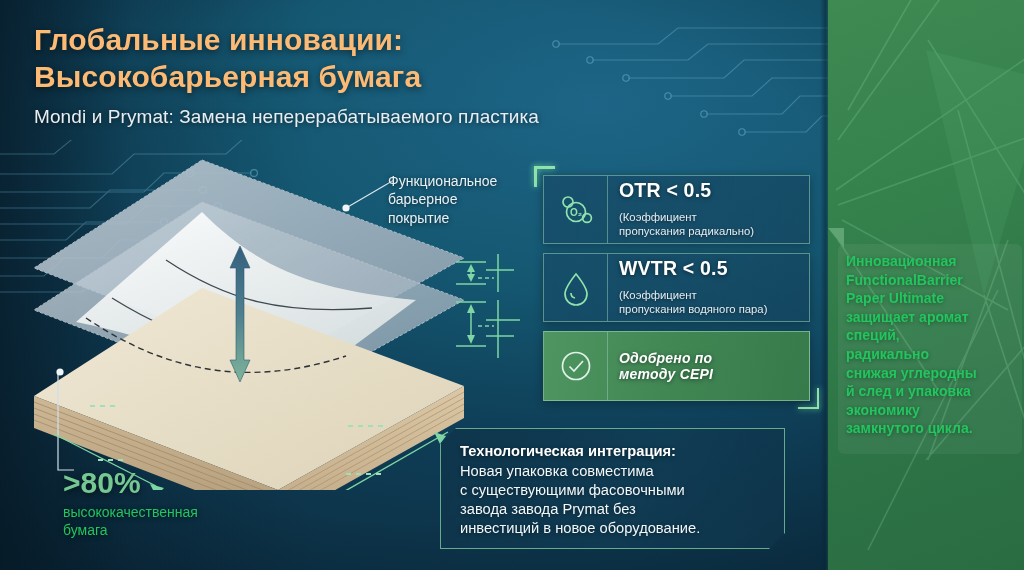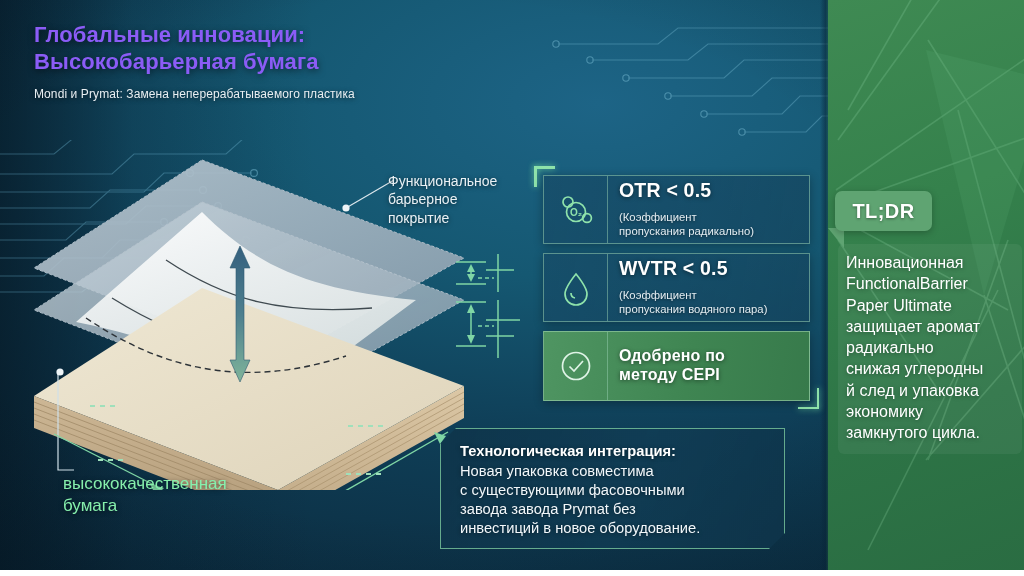--- a/index.html
+++ b/index.html
@@ -47,46 +47,46 @@
   }
   .green-panel .poly{ position:absolute; left:-20px; top:-10px; width:240px; height:600px; opacity:.55; }
   .green-edge{
     position:absolute; left:820px; top:0; width:10px; height:576px;
     background:linear-gradient(90deg,rgba(8,34,50,0) 0%,rgba(9,38,56,.55) 55%,rgba(40,110,70,.5) 100%);
   }
 
   
   .header{ position:absolute; left:34px; top:22px; width:760px; z-index:6; }
   .title{
-    font-size:22px; font-weight:700; color:#8b5cf6; line-height:1.22;
+    font-size:30px; font-weight:700; color:#fdba74; line-height:1.22;
     letter-spacing:.1px; text-shadow:0 2px 7px rgba(0,0,0,.55);
   }
   .subtitle{
-    margin-top:11px; font-size:12px; font-weight:400; color:#e8eef2;
+    margin-top:11px; font-size:19px; font-weight:400; color:#e8eef2;
     letter-spacing:.1px; text-shadow:0 1px 5px rgba(0,0,0,.55);
   }
 
   
   .diagram{ position:absolute; left:16px; top:150px; width:520px; height:340px; z-index:4; }
 
   
   .callout-coating{
     position:absolute; left:388px; top:172px; width:160px; z-index:7;
     font-size:14px; line-height:1.32; color:#eaf1f5; font-weight:400;
     text-shadow:0 1px 5px rgba(0,0,0,.6);
   }
 
   
   .callout-pct{ position:absolute; left:63px; top:468px; width:230px; z-index:7; }
   .pct-big{
     font-size:30px; font-weight:700; color:#76c893; line-height:1;
     text-shadow:0 2px 6px rgba(0,0,0,.55);
   }
   .pct-sub{
-    margin-top:5px; font-size:17px; line-height:1.3; color:#86efac; font-weight:400;
+    margin-top:5px; font-size:14px; line-height:1.3; color:#22c55e; font-weight:400;
     text-shadow:0 1px 5px rgba(0,0,0,.55);
   }
 
   
   .metrics{ position:absolute; left:543px; top:175px; width:267px; height:225px; z-index:8; }
   .metric-card{
     position:relative; display:flex; align-items:center;
     height:69px; margin-bottom:9px;
     border:1px solid rgba(150,205,175,.55);
     background:linear-gradient(100deg,rgba(22,74,102,.70) 0%,rgba(20,66,92,.62) 100%);
@@ -101,21 +101,21 @@
     width:64px; min-width:64px; height:100%;
     display:flex; align-items:center; justify-content:center;
     border-right:1px solid rgba(150,205,175,.5);
     text-align:center;
   }
   .m-text{ padding:0 7px 0 11px; }
   .m-title{
     font-size:19.5px; font-weight:700; color:#ffffff; line-height:1.08;
     letter-spacing:.2px; text-shadow:0 1px 4px rgba(0,0,0,.5);
   }
-  .m-title.two{ font-size:16px; line-height:1.17; }
+  .m-title.two{ font-size:14px; line-height:1.17;font-style:italic; }
   .m-sub{
     margin-top:10px; font-size:11.3px; line-height:1.2; color:#e4edf2; font-weight:400;
     text-shadow:0 1px 3px rgba(0,0,0,.45);
   }
   
   .brk{ position:absolute; width:21px; height:21px; pointer-events:none; }
   .brk i{ position:absolute; background:#8fe3ab; box-shadow:0 0 6px rgba(120,225,160,.85); }
   .brk .h{ width:21px; height:2.5px; }
   .brk .v{ width:2.5px; height:21px; }
   .brk-tl{ left:-9px; top:-9px; }
@@ -156,21 +156,21 @@
     font-size:20px; font-weight:700; color:#ffffff; letter-spacing:.4px;
     text-shadow:0 1px 3px rgba(0,0,0,.4);
   }
   .tldr-tail{
     position:absolute; left:828px; top:228px; width:16px; height:20px; z-index:9;
     background:#5fa472;
     clip-path:polygon(0 0,100% 0,100% 100%);
   }
   .tldr-body{
     position:absolute; left:846px; top:252px; width:170px; z-index:9;
-    font-size:16px; line-height:1.33; color:#ffffff; font-weight:400;
+    font-size:14px; line-height:1.33; color:#22c55e; font-weight:700;
     text-shadow:0 1px 4px rgba(0,0,0,.35);
   }
   .tldr-plate{
     position:absolute; left:838px; top:244px; width:184px; height:210px; z-index:8;
     background:rgba(255,255,255,.055); border-radius:6px;
   }
 
   
   .strip{ position:absolute; left:0; bottom:0; width:1024px; height:6px; background:#ffffff; z-index:20; }
 </style>
@@ -386,20 +386,21 @@
     </g>
   </svg>
 
   <div class="callout-coating">
     <div>Функциональное</div>
     <div>барьерное</div>
     <div>покрытие</div>
   </div>
 
   <div class="callout-pct">
+    <div class="pct-big">&gt;80%</div>
     <div class="pct-sub">
       <div>высококачественная</div>
       <div>бумага</div>
     </div>
   </div>
 
   <div class="metrics">
     <div class="brk brk-tl">
         <i class="h"></i>
         <i class="v"></i>
@@ -475,28 +476,26 @@
     <div class="int-title">Технологическая интеграция:</div>
     <div class="int-body">
       <div>Новая упаковка совместима</div>
       <div>с существующими фасовочными</div>
       <div>завода завода Prymat без</div>
       <div>инвестиций в новое оборудование.</div>
     </div>
   </div>
 
   <div class="tldr-tail"></div>
-  <div class="tldr-badge">
-    <span>TL;DR</span>
-  </div>
   <div class="tldr-body">
     <div>Инновационная</div>
     <div>FunctionalBarrier</div>
     <div>Paper Ultimate</div>
     <div>защищает аромат</div>
+    <div>специй,</div>
     <div>радикально</div>
     <div>снижая углеродны</div>
     <div>й след и упаковка</div>
     <div>экономику</div>
     <div>замкнутого цикла.</div>
   </div>
 
   <div class="strip"></div>
 </div>
 

